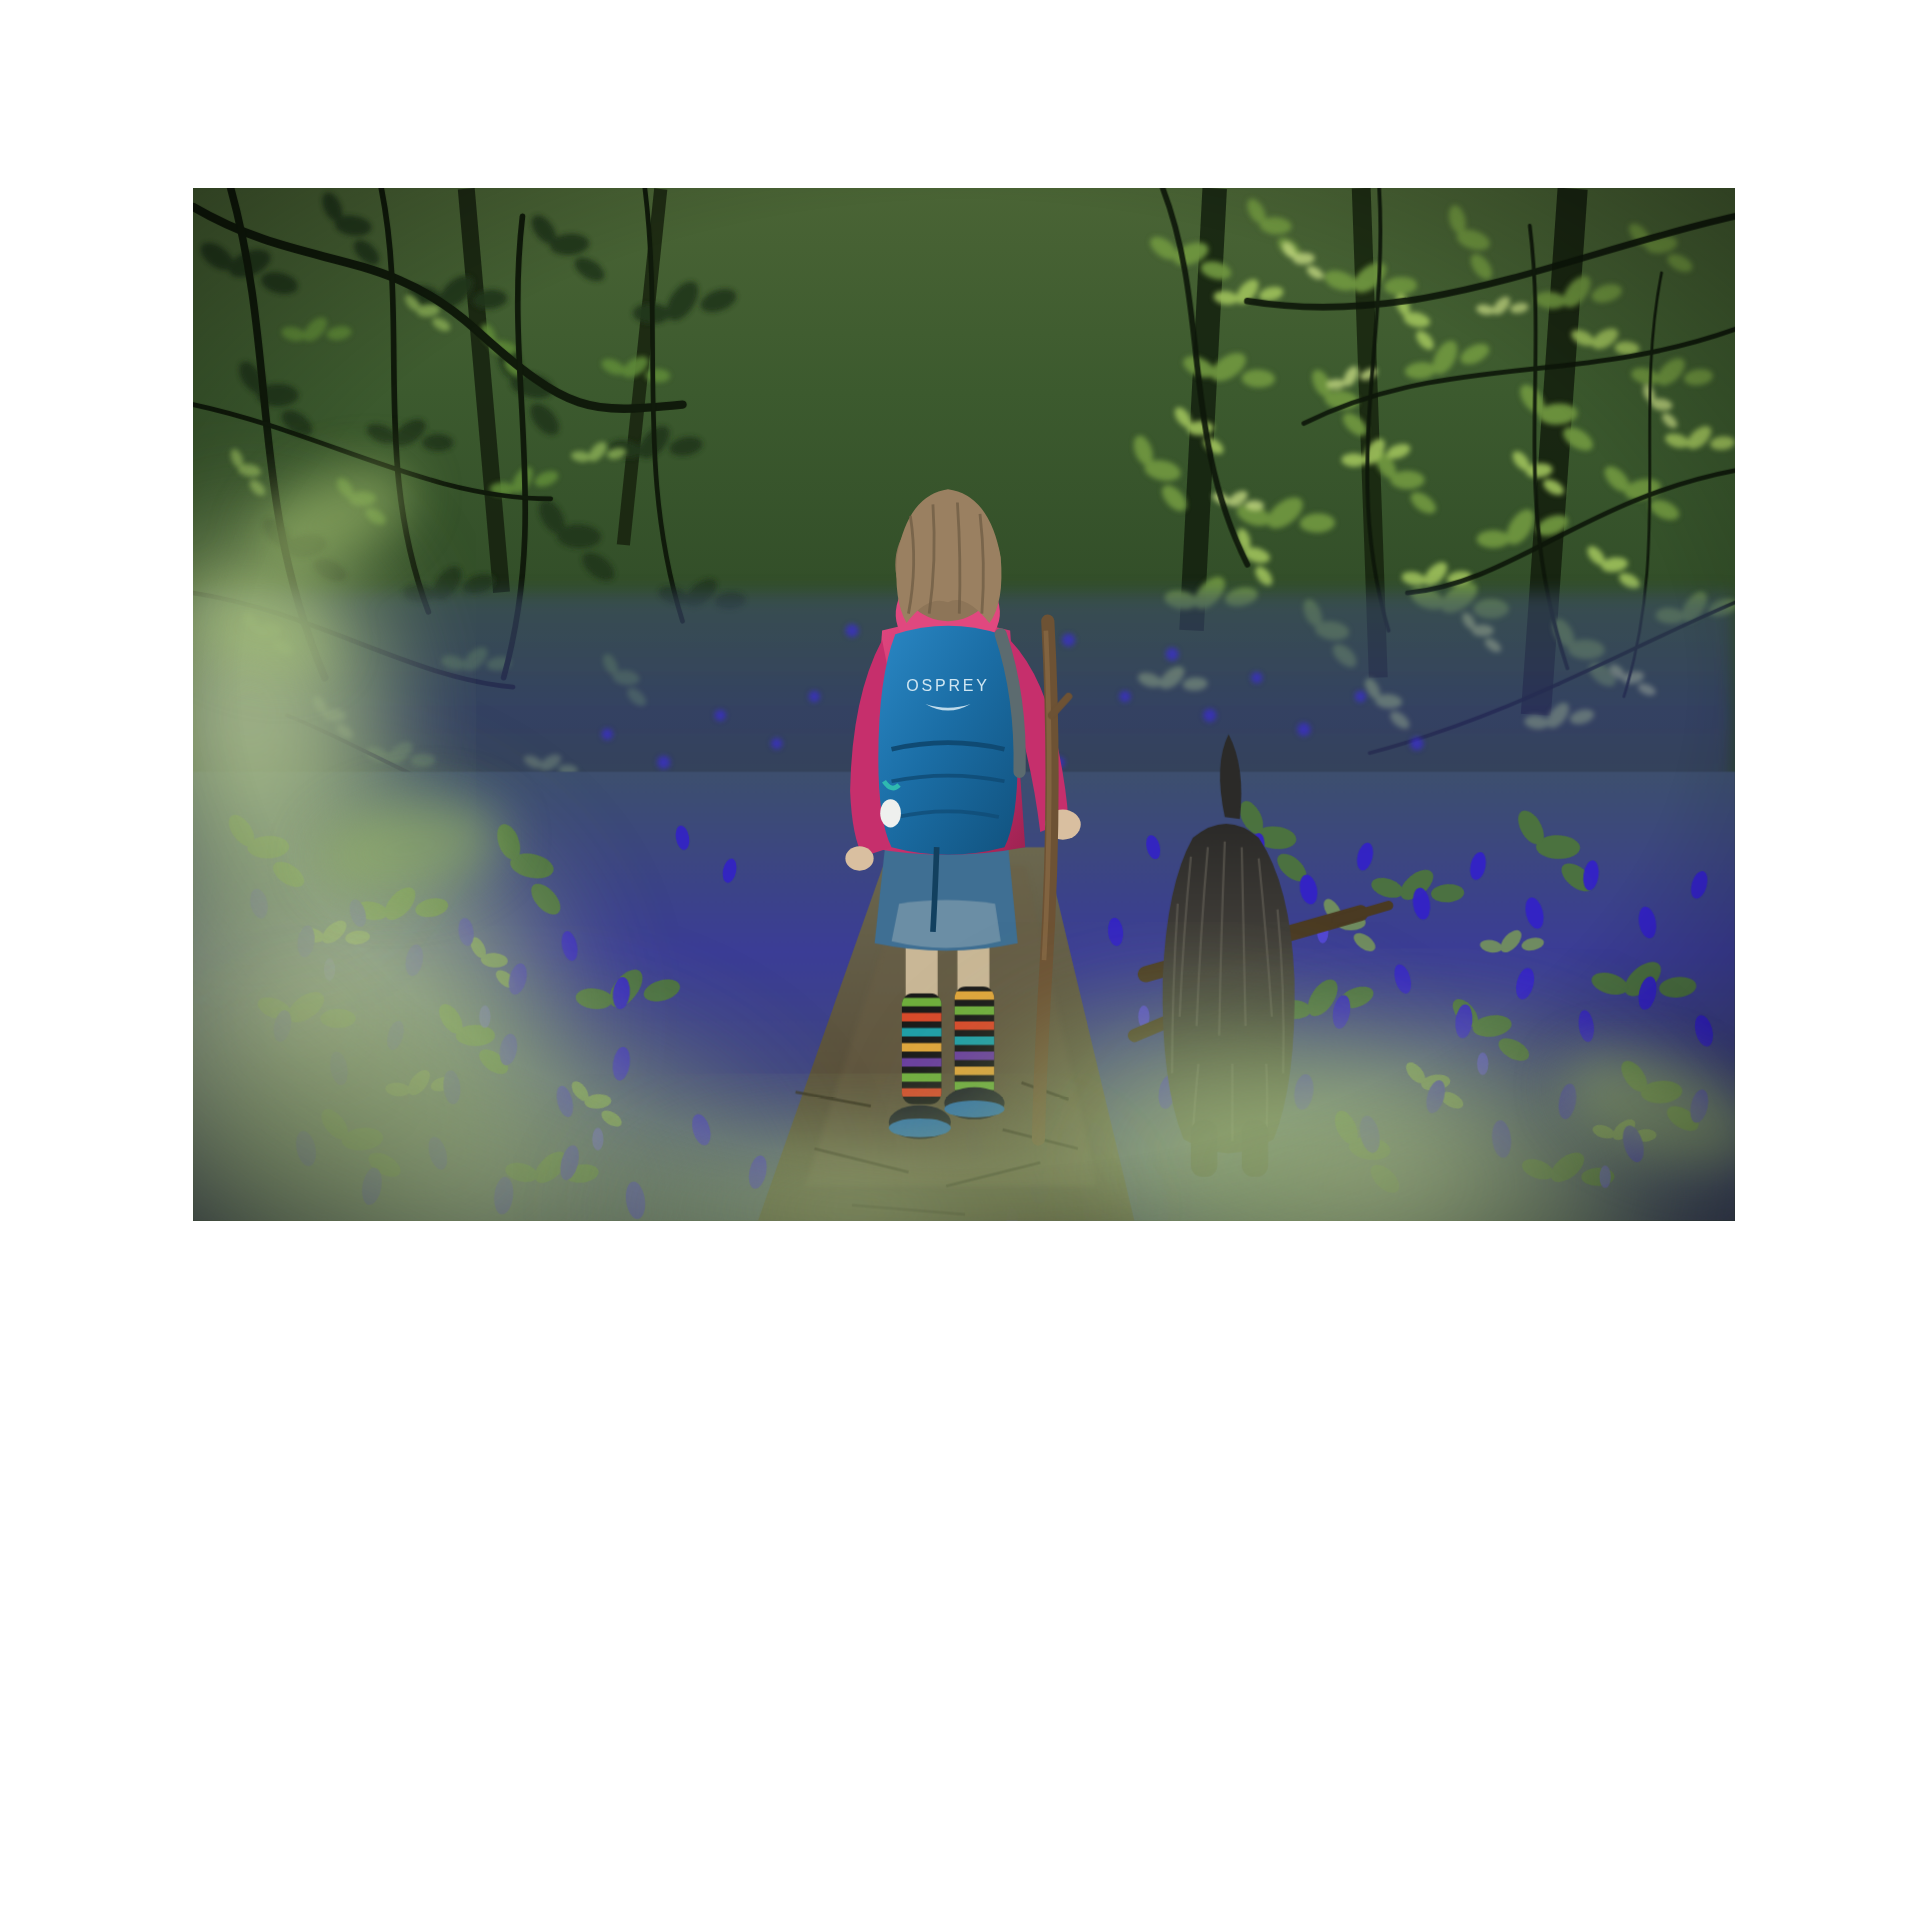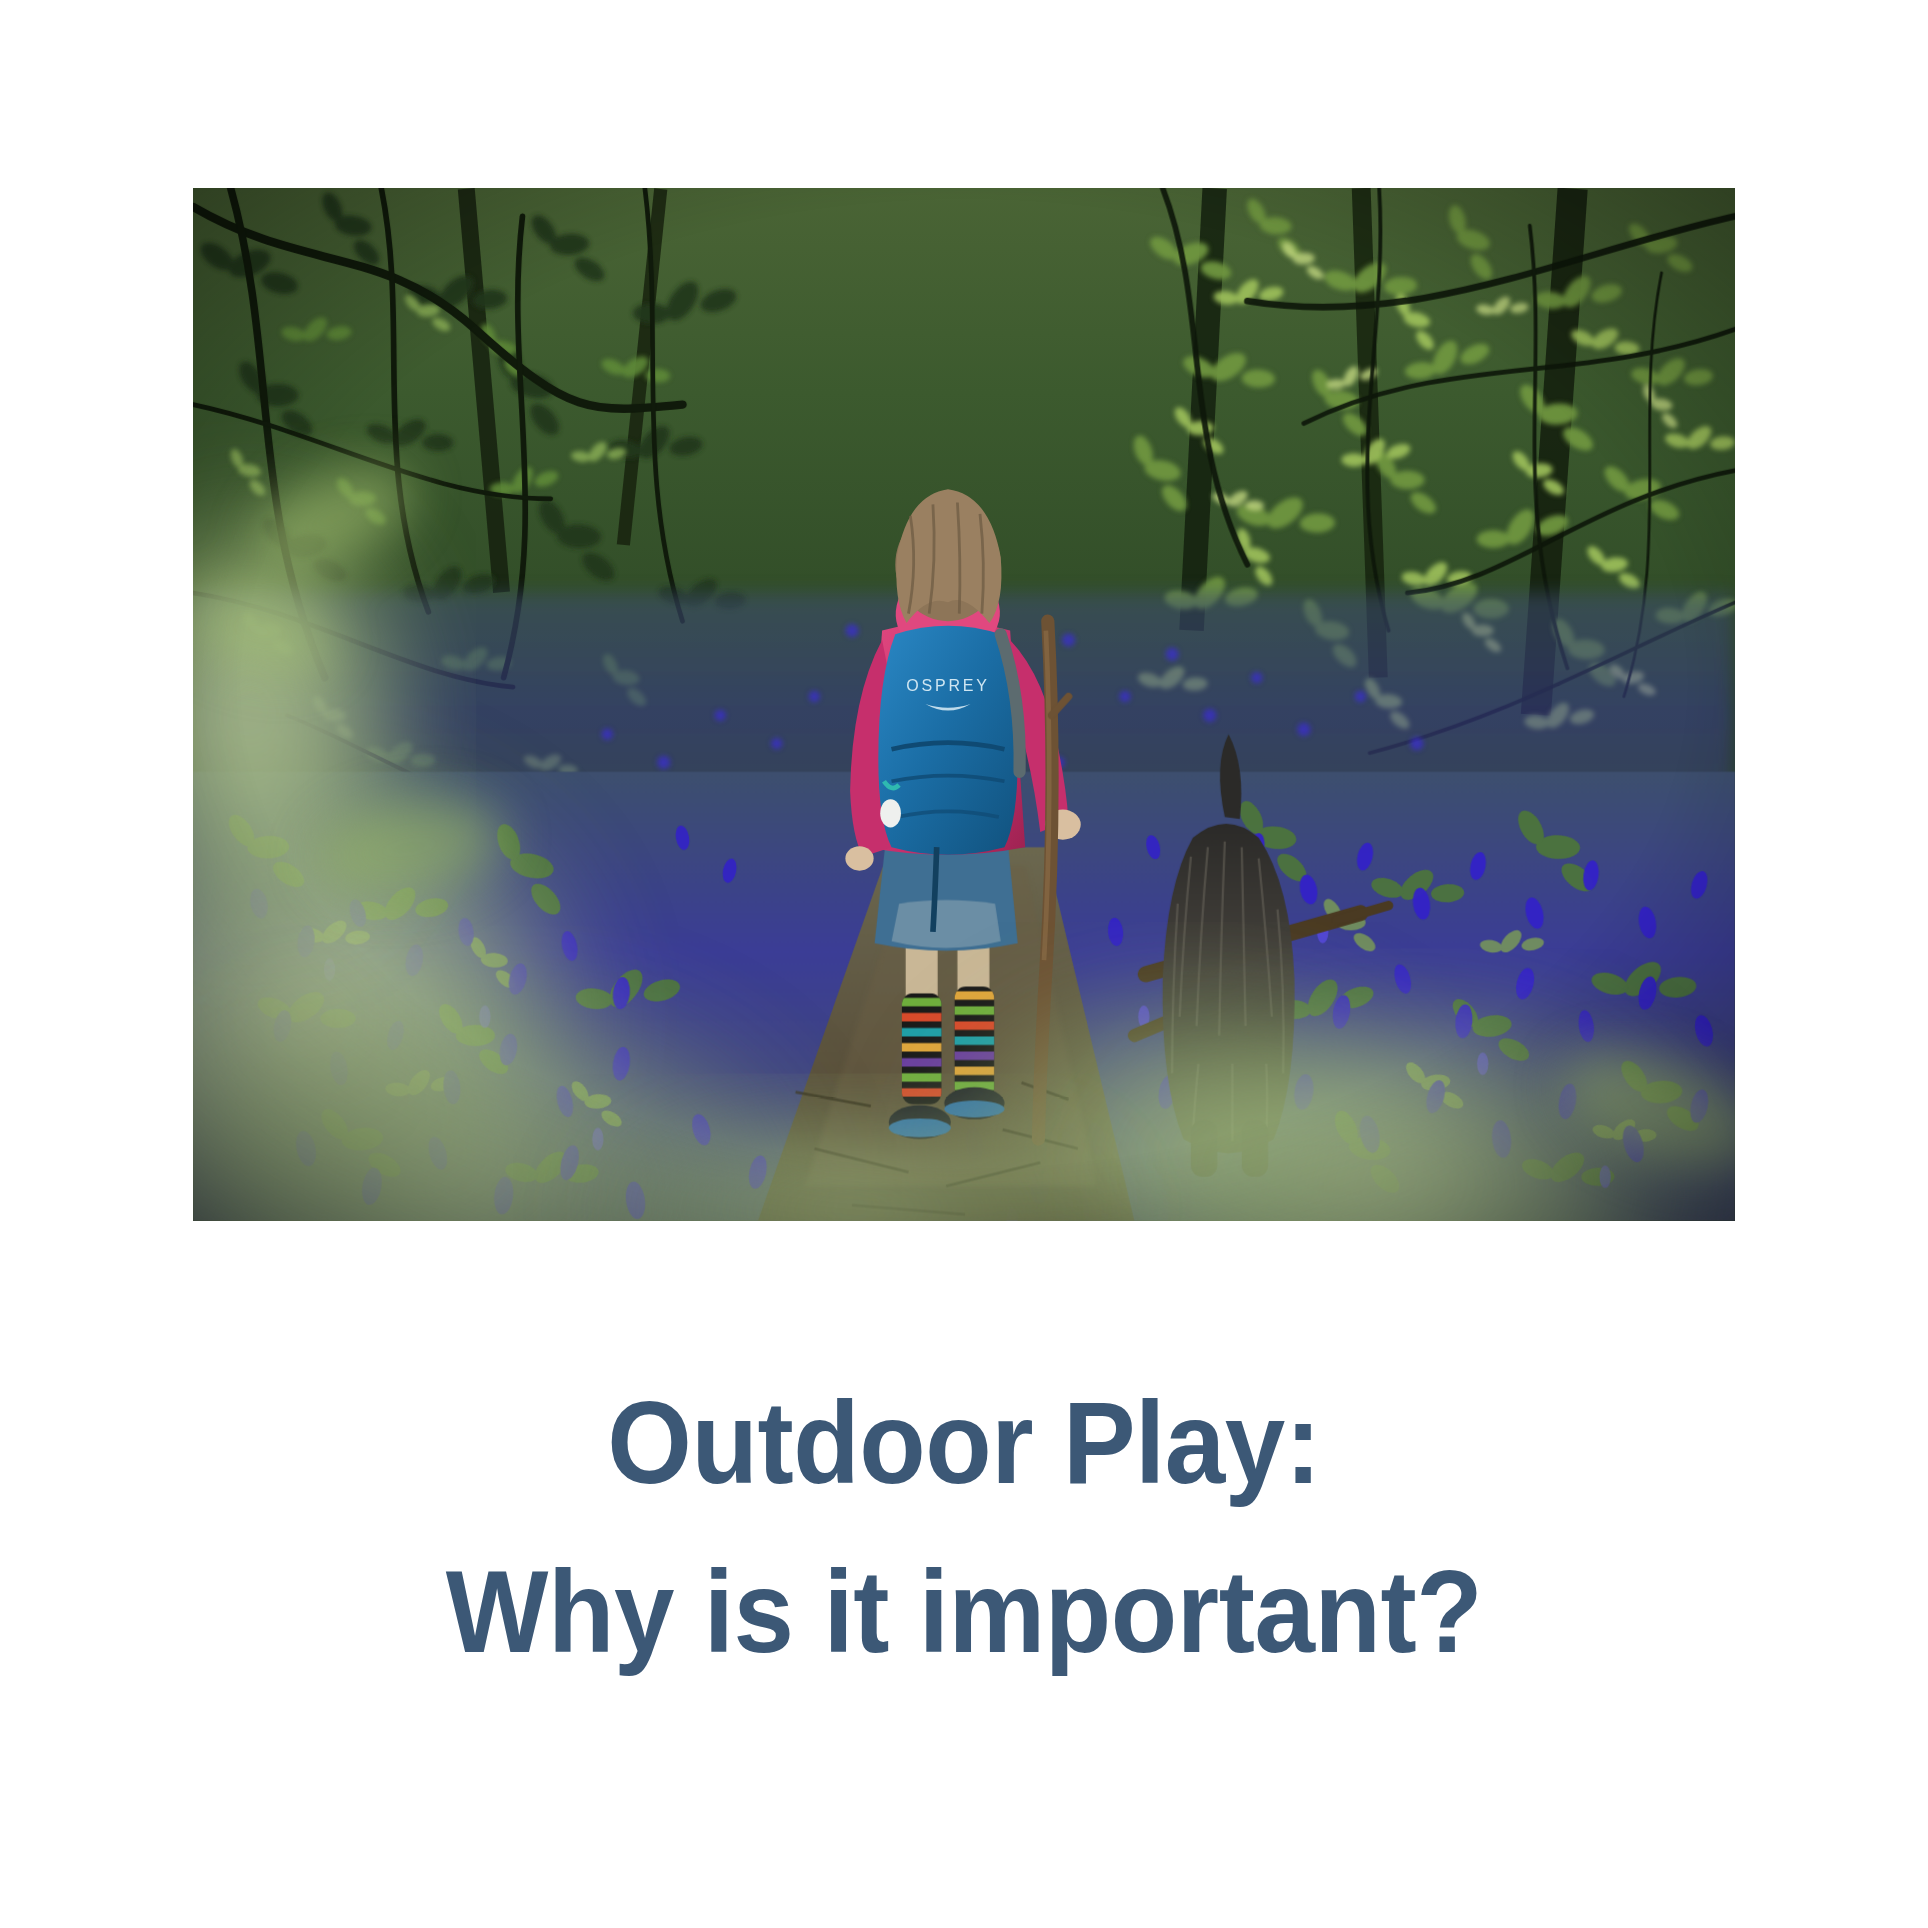--- a/index.html
+++ b/index.html
@@ -553,19 +553,15 @@
         <ellipse cx="150" cy="350" rx="90" ry="45" fill="#9bb86a" transform="rotate(-25 150 350)"></ellipse>
         <ellipse cx="70" cy="470" rx="80" ry="40" fill="#a6c178" transform="rotate(15 70 470)"></ellipse>
         <ellipse cx="230" cy="700" rx="100" ry="50" fill="#93b265" transform="rotate(-10 230 700)"></ellipse>
         <ellipse cx="1560" cy="980" rx="110" ry="55" fill="#9cb870" transform="rotate(20 1560 980)"></ellipse>
       </g>
 
       <rect width="1638" height="1097" fill="url(#gVig)"></rect>
     </svg>
   </div>
 
-  <div class="caption">
-    <span class="caption-line caption-line-1">Outdoor Play:</span>
-    <span class="caption-line caption-line-2">Why is it important?</span>
-  </div>
 
 </div>
 
 
 </body></html>

